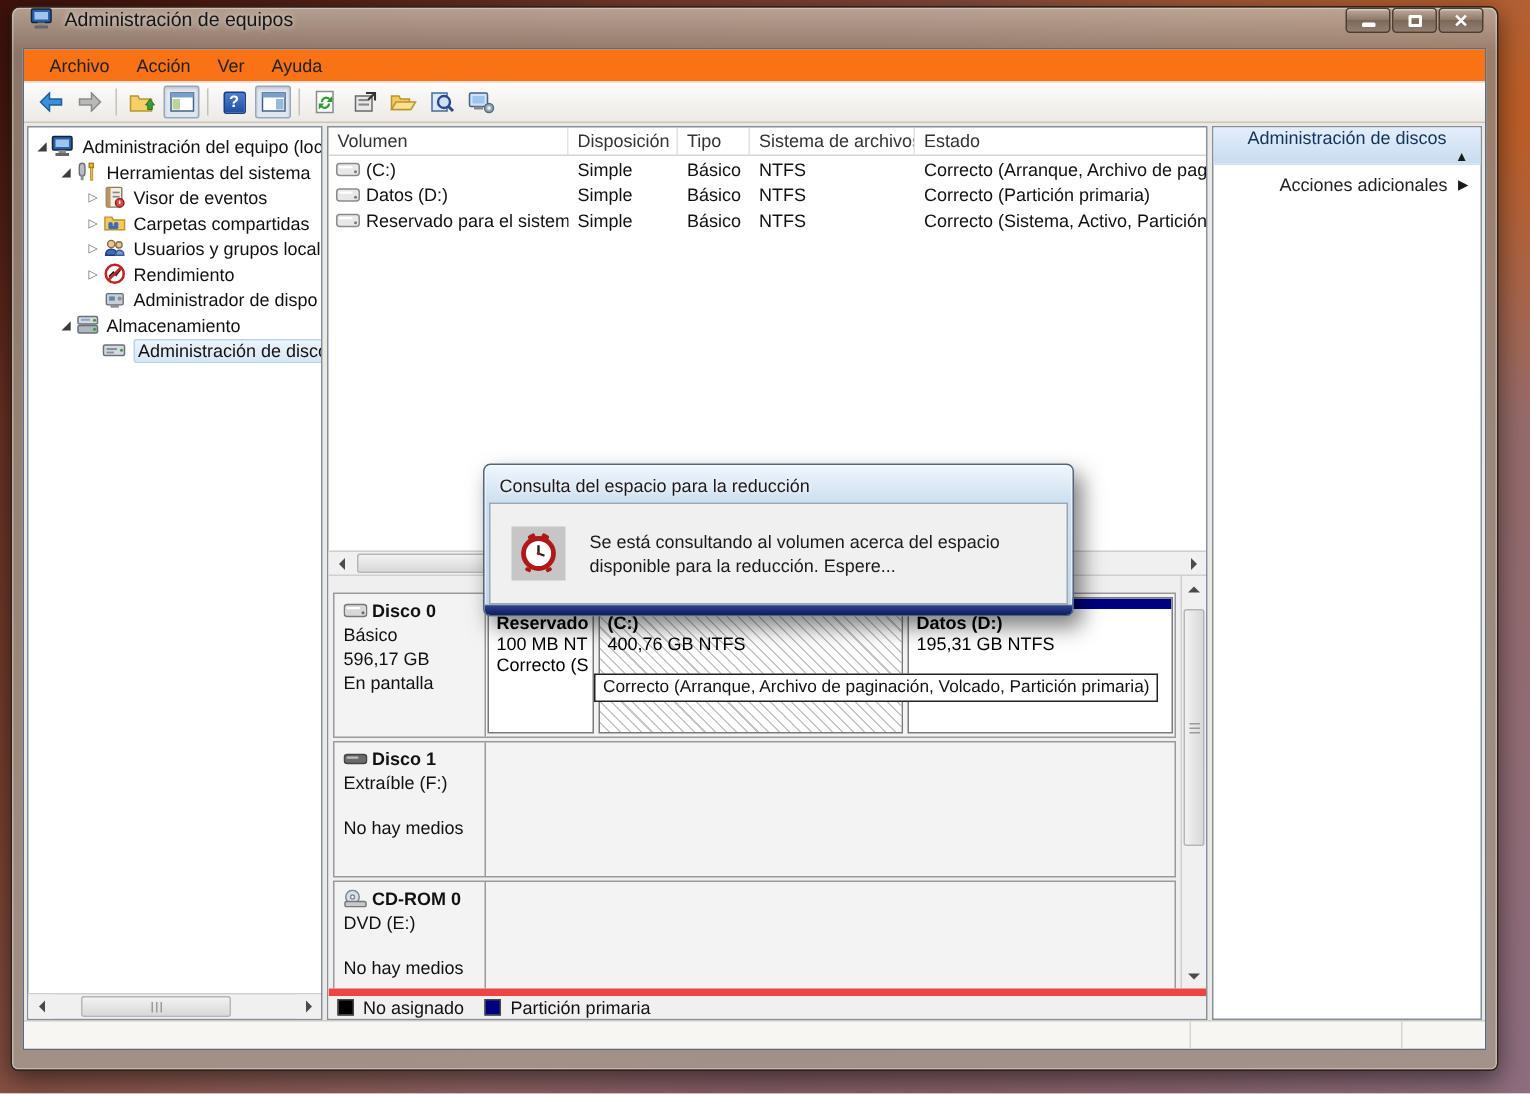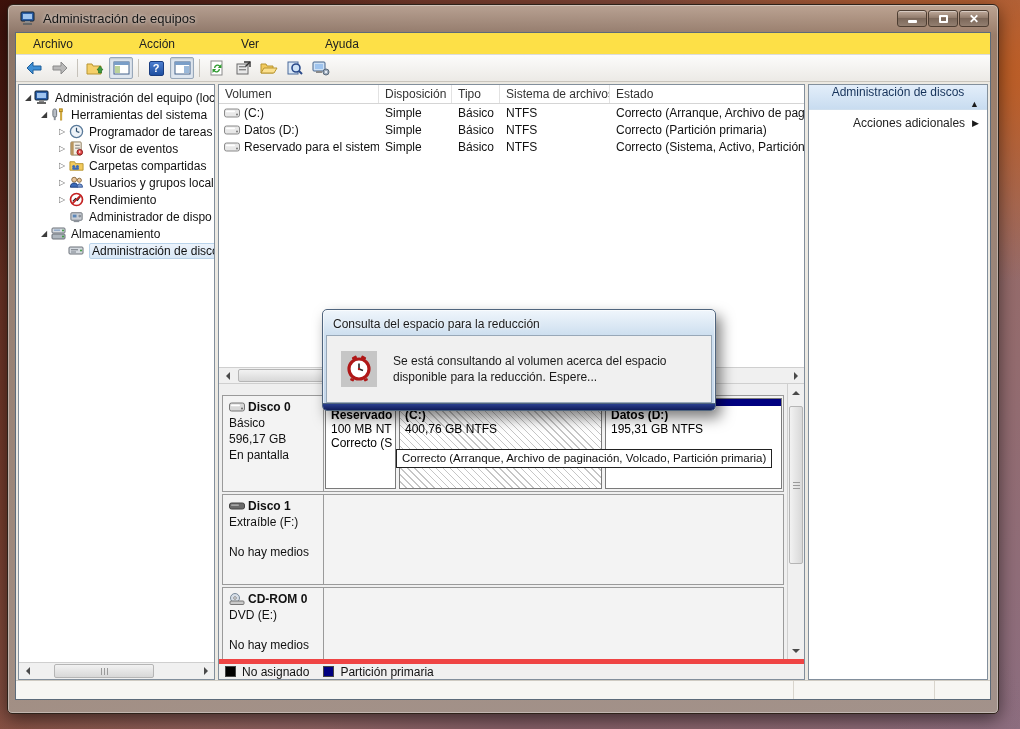--- a/index.html
+++ b/index.html
@@ -14,40 +14,40 @@
   }
 
   
   .window {
     position:absolute; left:7px; top:4px; width:992px; height:710px;
     border:1px solid #2e221a; border-radius:6px 6px 5px 5px;
     background:linear-gradient(180deg, rgba(190,170,155,.92), rgba(150,130,115,.88) 30px, rgba(165,150,140,.9));
     box-shadow:0 0 0 1px rgba(255,255,255,.35) inset, 0 5px 18px rgba(0,0,0,.55);
     padding:0 7px 7px 7px;
   }
-  .titlebar { height:27px; display:flex; align-items:center; padding:0 2px; }
+  .titlebar { height:27px; display:flex; padding:0 2px; }
   .titlebar-icon { width:17px; height:15px; margin:0 6px 0 3px; flex:0 0 auto; }
   .titlebar-text { font-size:13px; color:#151515; text-shadow:0 0 4px rgba(255,255,255,.8); white-space:nowrap; }
   .win-buttons { margin-left:auto; display:flex; }
   .win-btn {
     width:30px; height:17px; border:1px solid #4e3e32; border-radius:3px; margin-left:1px;
     background:linear-gradient(180deg,#c0ab9c,#8d7767 50%,#7c685a 50%,#937f70);
     display:flex; align-items:center; justify-content:center; color:#fff;
     font-size:11px; font-weight:bold; box-shadow:0 1px 0 rgba(255,255,255,.4) inset;
   }
   .glyph-min { width:9px; height:3px; background:#fff; margin-top:6px; border-radius:1px; }
   .glyph-max { width:9px; height:8px; border:2px solid #fff; border-radius:1px; }
   .glyph-close { font-size:12px; line-height:1; }
 
   .window-body {
     height:668px; background:#ece9e2; border:1px solid #5d6b7a;
     display:flex; flex-direction:column;
   }
   
-  .menubar { height:22px; background:#fde047; border-bottom:1px solid #dcdcdc; display:flex; align-items:center; padding-left:8px;gap:48px; }
+  .menubar { height:22px; background:#f97316; border-bottom:1px solid #dcdcdc; display:flex; align-items:center; padding-left:8px; }
   .menu-item { font-size:12px; color:#222; padding:3px 9px; }
   
   .toolbar { height:27px; background:linear-gradient(180deg,#fcfcfb,#eceae6); border-bottom:1px solid #c9c5bd; display:flex; align-items:center; padding-left:6px; gap:2px; }
   .tb-btn { width:24px; height:22px; display:flex; align-items:center; justify-content:center; border:1px solid transparent; border-radius:2px; }
   .tb-btn.pressed { border:1px solid #98a8ba; background:#dfe7f0; box-shadow:inset 0 1px 2px rgba(0,0,0,.15); }
   .tb-sep { width:1px; height:18px; background:#c6c2ba; margin:0 3px; }
   .help-box { width:15px; height:15px; background:linear-gradient(180deg,#4d7fd0,#1f4fa0); border:1px solid #1a3d80; border-radius:2px; color:#fff; font-weight:bold; font-size:11px; display:flex; align-items:center; justify-content:center; }
 
   
   .main { flex:1; display:flex; position:relative; padding:2px 2px 0 2px; gap:3px; }
@@ -275,29 +275,20 @@
               <span class="arrow exp"></span>
               <svg class="t-icon" viewBox="0 0 16 16">
                   <rect x="2" y="2" width="4" height="9" rx="2" fill="#b8bec6" stroke="#6a7078"></rect>
                   <rect x="3" y="10" width="2" height="4" fill="#8a9098"></rect>
                   <rect x="9" y="2" width="3" height="3" fill="#e8b93a" stroke="#a8801a"></rect>
                   <rect x="10" y="5" width="1.6" height="9" fill="#e8b93a" stroke="#a8801a" stroke-width=".5"></rect>
                 </svg>
               <span>Herramientas del sistema</span>
             </div>
 
-            <div class="tree-row lvl2">
-              <span class="arrow col"></span>
-              <svg class="t-icon" viewBox="0 0 16 16">
-                  <circle cx="8" cy="8" r="6.5" fill="#eef3f8" stroke="#5a7a9a" stroke-width="1.4"></circle>
-                  <line x1="8" y1="8" x2="8" y2="4" stroke="#2a4a6a" stroke-width="1.3"></line>
-                  <line x1="8" y1="8" x2="11" y2="9" stroke="#2a4a6a" stroke-width="1.3"></line>
-                </svg>
-              <span>Programador de tareas</span>
-            </div>
 
             <div class="tree-row lvl2">
               <span class="arrow col"></span>
               <svg class="t-icon" viewBox="0 0 16 16">
                   <rect x="2" y="1" width="11" height="14" rx="1" fill="#f3ede2" stroke="#8a7a5a"></rect>
                   <rect x="2" y="1" width="3" height="14" fill="#b89560"></rect>
                   <rect x="6.5" y="4" width="5" height="1.2" fill="#888"></rect>
                   <rect x="6.5" y="7" width="5" height="1.2" fill="#888"></rect>
                   <circle cx="11.5" cy="12" r="3" fill="#e04848" stroke="#8a1a1a"></circle>
                   <rect x="11" y="10.4" width="1" height="2.4" fill="#fff"></rect>

